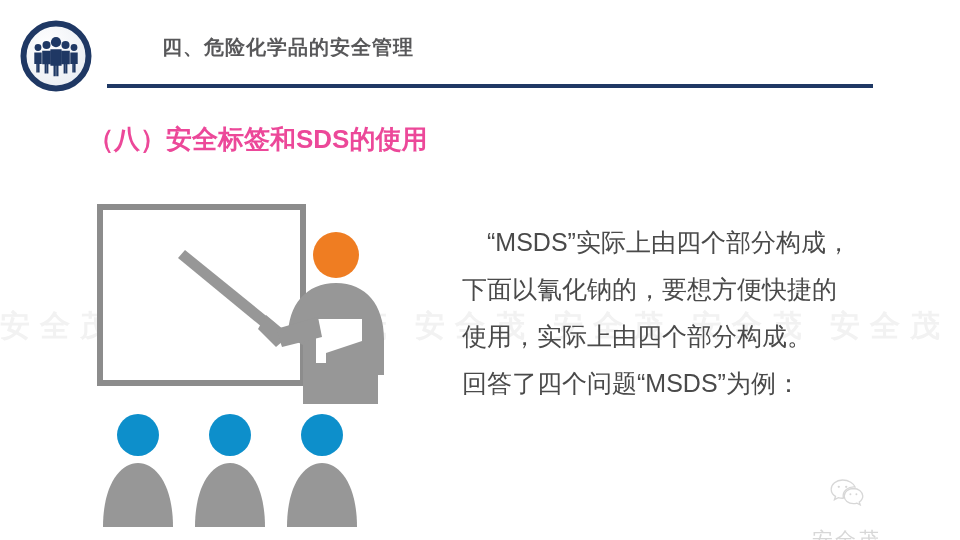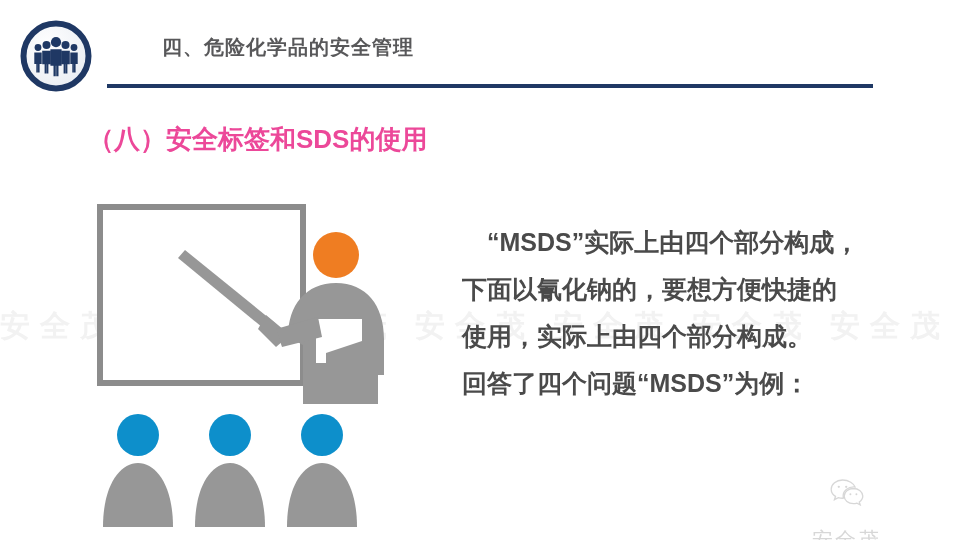--- a/index.html
+++ b/index.html
@@ -69,21 +69,21 @@
   }
   #illustration svg { display: block; width: 345px; height: 340px; }
 
   
   #body-copy {
     position: absolute;
     left: 462px;
     top: 219px;
     width: 462px;
     font-size: 25px;
-    font-weight: bold;
+    font-weight: normal;
     color: #4a4a4a;
     line-height: 47px;
   }
   #body-copy .para { margin: 0; }
   #body-copy .para.indent { text-indent: 25px; }
 
   
   #watermark-band {
     position: absolute;
     left: 0;

